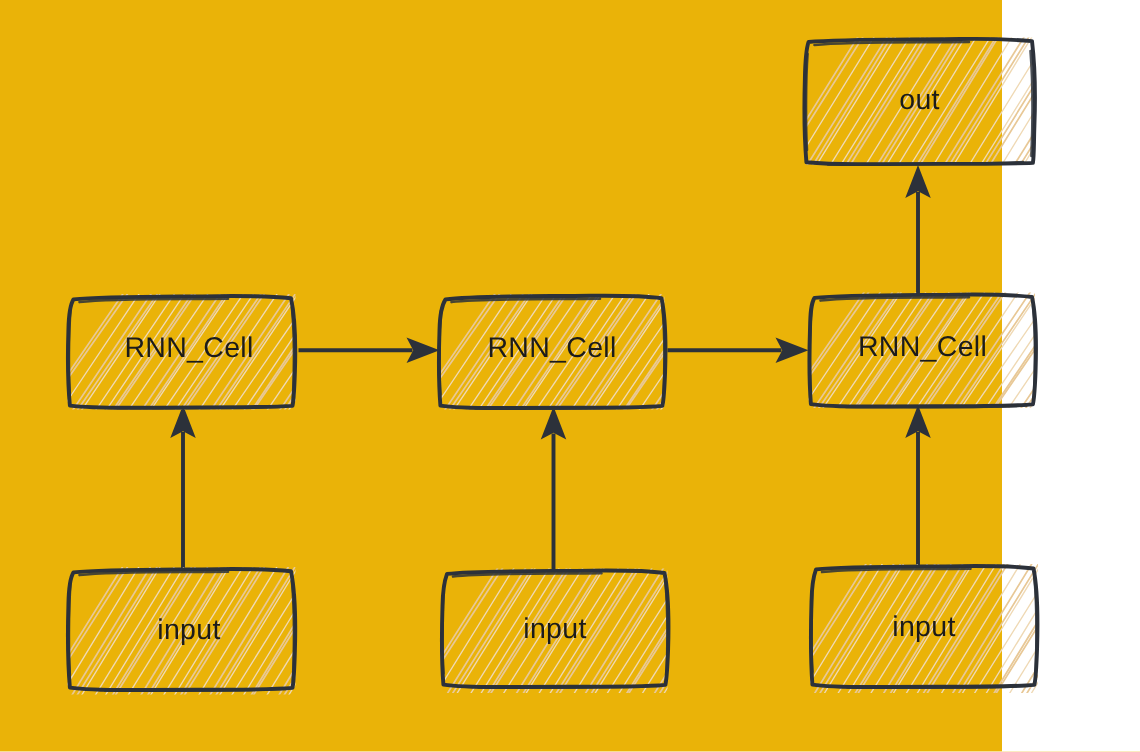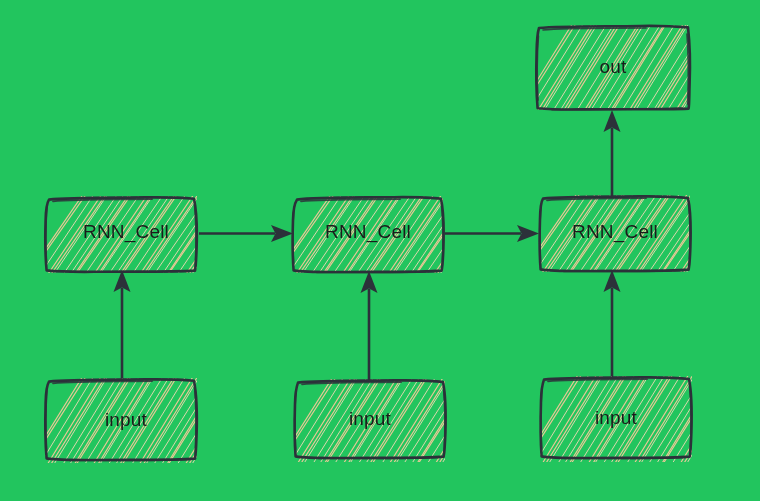--- a/index.html
+++ b/index.html
@@ -9,23 +9,23 @@
     background: #ffffff;
   }
   body {
     width: 760px;
     height: 501px;
     overflow: hidden;
     font-family: "Liberation Sans", sans-serif;
   }
   #canvas-root {
     position: relative;
-    width: 760px;
+    width: 668px;
     height: 501px;
-    background: #22c55e;
+    background: #eab308;
   }
   #diagram-svg {
     position: absolute;
     left: 0;
     top: 0;
     width: 760px;
     height: 501px;
     display: block;
   }
   .node-label {

